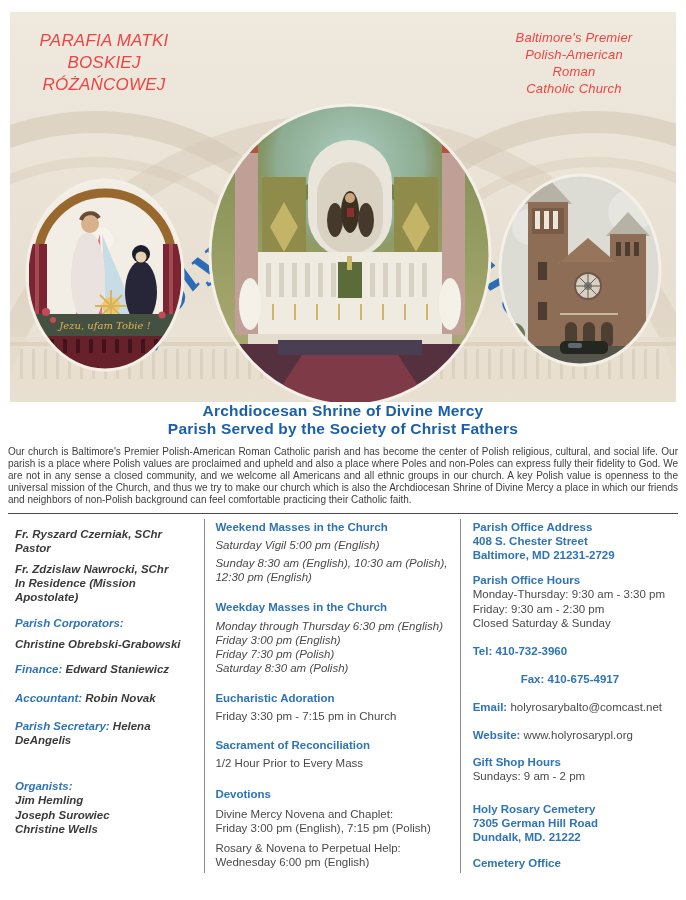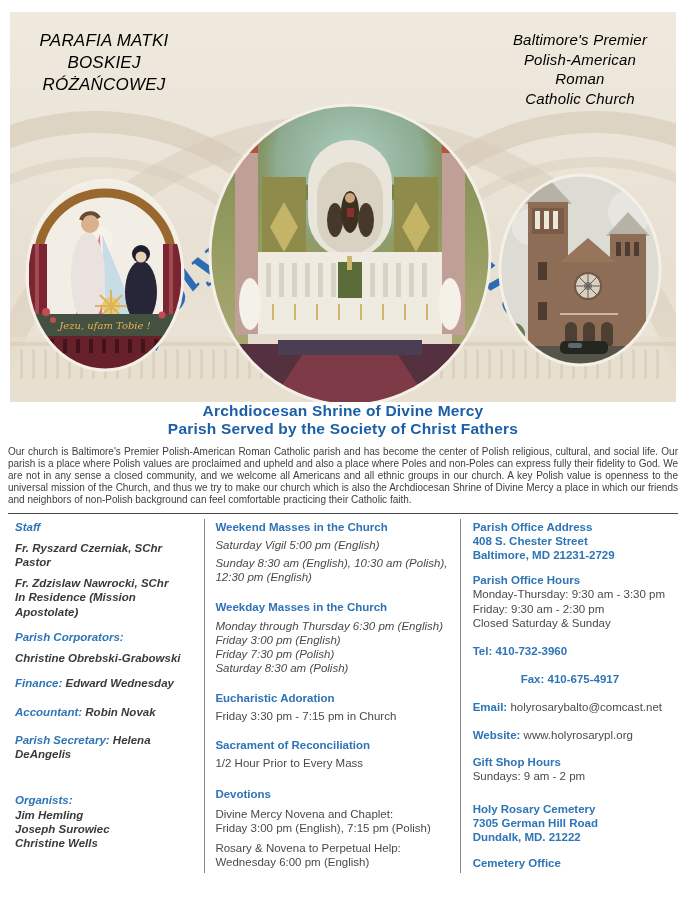--- a/index.html
+++ b/index.html
@@ -5,25 +5,25 @@
   html,body{margin:0;padding:0;}
   body{
     width:686px;height:900px;background:#ffffff;overflow:hidden;
     font-family:"Liberation Sans", sans-serif;
     -webkit-font-smoothing:antialiased;
   }
   
   .header-wrap{position:relative;width:666px;height:390px;margin:12px 10px 0 10px;}
   .header-wrap svg{display:block;width:666px;height:390px;}
   .corner-text{
-    position:absolute;color:#000000;font-style:italic;text-align:center;
+    position:absolute;color:#ef4444;font-style:italic;text-align:center;
     line-height:1.3;letter-spacing:.2px;
   }
   .corner-left{left:14px;top:18px;width:160px;font-size:17px;}
-  .corner-right{right:6px;top:18px;width:180px;font-size:15px;}
+  .corner-right{right:12px;top:18px;width:180px;font-size:13px;}
   .corner-text div{white-space:nowrap;}
   
   .banner{margin-top:0;text-align:center;color:#1b5fa8;font-weight:bold;
           font-size:15.5px;line-height:1.18;letter-spacing:.2px;}
   
   .intro{margin:7px 8px 0 8px;color:#3e3e3e;font-size:10px;line-height:1.205;
          text-align:justify;}
   .rule{border:none;border-top:1px solid #4a4a4a;margin:7px 8px 0 8px;}
   
   .cols{display:flex;margin-top:5px;height:354px;}
@@ -220,37 +220,36 @@
   <div>Parish Served by the Society of Christ Fathers</div>
 </div>
 
 <p class="intro">Our church is Baltimore's Premier Polish-American Roman Catholic parish and has become the center of Polish religious, cultural, and social life. Our parish is a place where Polish values are proclaimed and upheld and also a place where Poles and non-Poles can express fully their fidelity to God. We are not in any sense a closed community, and we welcome all Americans and all ethnic groups in our church. A key Polish value is openness to the universal mission of the Church, and thus we try to make our church which is also the Archdiocesan Shrine of Divine Mercy a place in which our friends and neighbors of non-Polish background can feel comfortable practicing their Catholic faith.</p>
 <hr class="rule">
 
 <div class="cols">
 
   <div class="col col-left">
     <div class="sec">
-      <div class="h-blue-i">Staff</div>
       <div class="name-bi gap-s">
         <div>Fr. Ryszard Czerniak, SChr</div>
         <div>Pastor</div>
       </div>
       <div class="name-bi gap-s">
         <div>Fr. Zdzislaw Nawrocki, SChr</div>
         <div>In Residence (Mission Apostolate)</div>
       </div>
     </div>
     <div class="sec">
       <div class="h-blue-i">Parish Corporators:</div>
       <div class="name-bi gap-s">Christine Obrebski-Grabowski</div>
     </div>
     <div class="sec">
       <span class="h-blue-i">Finance:</span>
-      <span class="name-bi">Edward Wednesday</span>
+      <span class="name-bi">Edward Staniewicz</span>
     </div>
     <div class="sec" style="margin-top:15px;">
       <span class="h-blue-i">Accountant:</span>
       <span class="name-bi">Robin Novak</span>
     </div>
     <div class="sec" style="margin-top:14px;">
       <span class="h-blue-i">Parish Secretary:</span>
       <span class="name-bi">Helena DeAngelis</span>
     </div>
     <div class="sec" style="margin-top:32px;">

